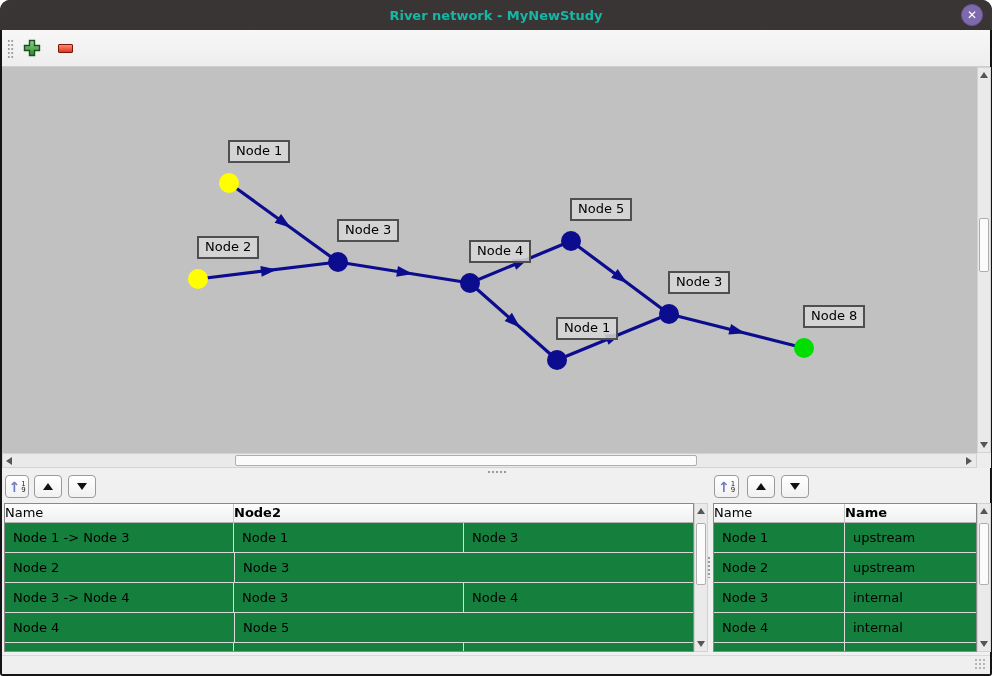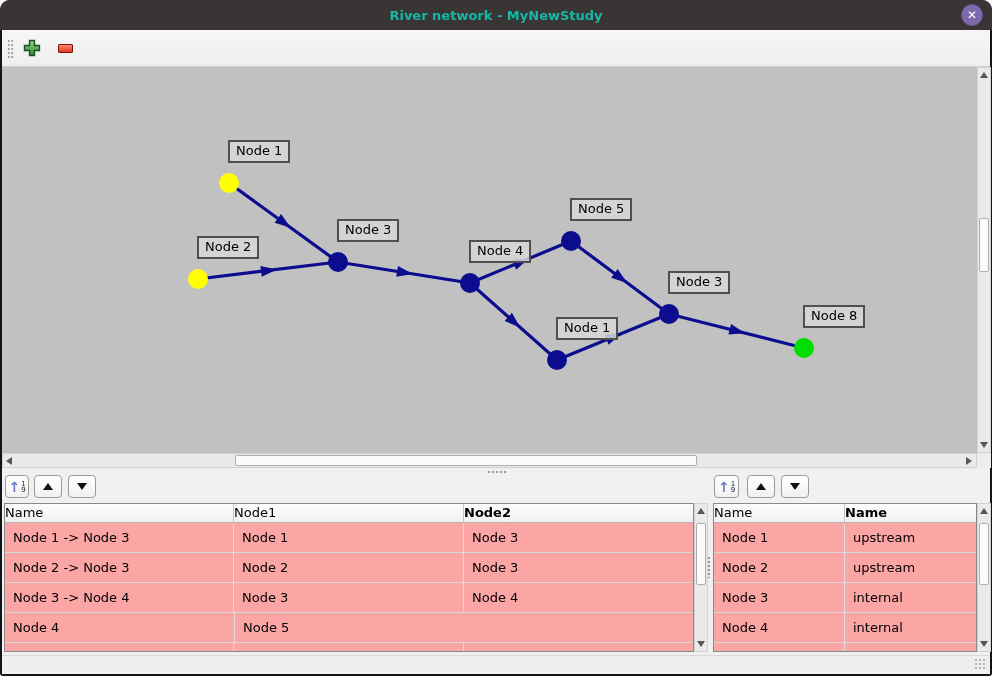--- a/index.html
+++ b/index.html
@@ -52,21 +52,21 @@
   .tri-up{width:0;height:0;border-left:5px solid transparent;border-right:5px solid transparent;border-bottom:7px solid #111;}
   .tri-down{width:0;height:0;border-left:5px solid transparent;border-right:5px solid transparent;border-top:7px solid #111;}
   .sort-icon{display:flex;align-items:center;}
   .sort-arrow{color:#6c7bc4;font-weight:bold;font-size:14px;line-height:12px;}
   .sort-nums{display:flex;flex-direction:column;font-size:7px;line-height:6px;color:#222;margin-left:1px;}
   
   .dtable{position:absolute;background:#fff;border:1px solid #898989;overflow:hidden;}
   .thead{display:flex;height:19px;background:linear-gradient(#fdfdfd,#f0f0f0);border-bottom:1px solid #b3b3b3;}
   .th{font-size:13px;line-height:18px;border-right:1px solid #c6c6c6;overflow:hidden;}
   .th:last-child{border-right:none;font-weight:bold;}
-  .trow{display:flex;height:30px;border-bottom:1px solid #d8d8d8;background:#fca5a5;}
+  .trow{display:flex;height:30px;border-bottom:1px solid #d8d8d8;background:#15803d;}
   .td{display:flex;align-items:center;padding-left:8px;font-size:13px;border-right:1px solid #dcdcdc;overflow:hidden;white-space:nowrap;}
   .td:last-child{border-right:none;}
   .trow.partial{height:10px;border-bottom:none;}
   
   .statusbar{position:absolute;left:2px;top:655px;width:988px;height:19px;background:#efefef;border-top:1px solid #d9d9d9;}
 </style>
 </head>
 <body>
 
 <div class="window">
@@ -176,30 +176,28 @@
   <div class="panel-btn" style="left:747px;top:475px;width:28px;">
     <span class="tri-up"></span>
   </div>
   <div class="panel-btn" style="left:781px;top:475px;width:28px;">
     <span class="tri-down"></span>
   </div>
 
   <div class="dtable" style="left:4px;top:503px;width:690px;height:149px;">
       <div class="thead">
         <div class="th" style="width: 229px;">Name</div>
-        <div class="th" style="width: 230px;">Node1</div>
         <div class="th" style="width: 229px;">Node2</div>
       </div>
       <div class="trow">
         <div class="td" style="width: 229px;">Node 1 -&gt; Node 3</div>
         <div class="td" style="width: 230px;">Node 1</div>
         <div class="td" style="width: 229px;">Node 3</div>
       </div>
       <div class="trow">
-        <div class="td" style="width: 229px;">Node 2 -&gt; Node 3</div>
         <div class="td" style="width: 230px;">Node 2</div>
         <div class="td" style="width: 229px;">Node 3</div>
       </div>
       <div class="trow">
         <div class="td" style="width: 229px;">Node 3 -&gt; Node 4</div>
         <div class="td" style="width: 230px;">Node 3</div>
         <div class="td" style="width: 229px;">Node 4</div>
       </div>
       <div class="trow">
         <div class="td" style="width: 230px;">Node 4</div>

